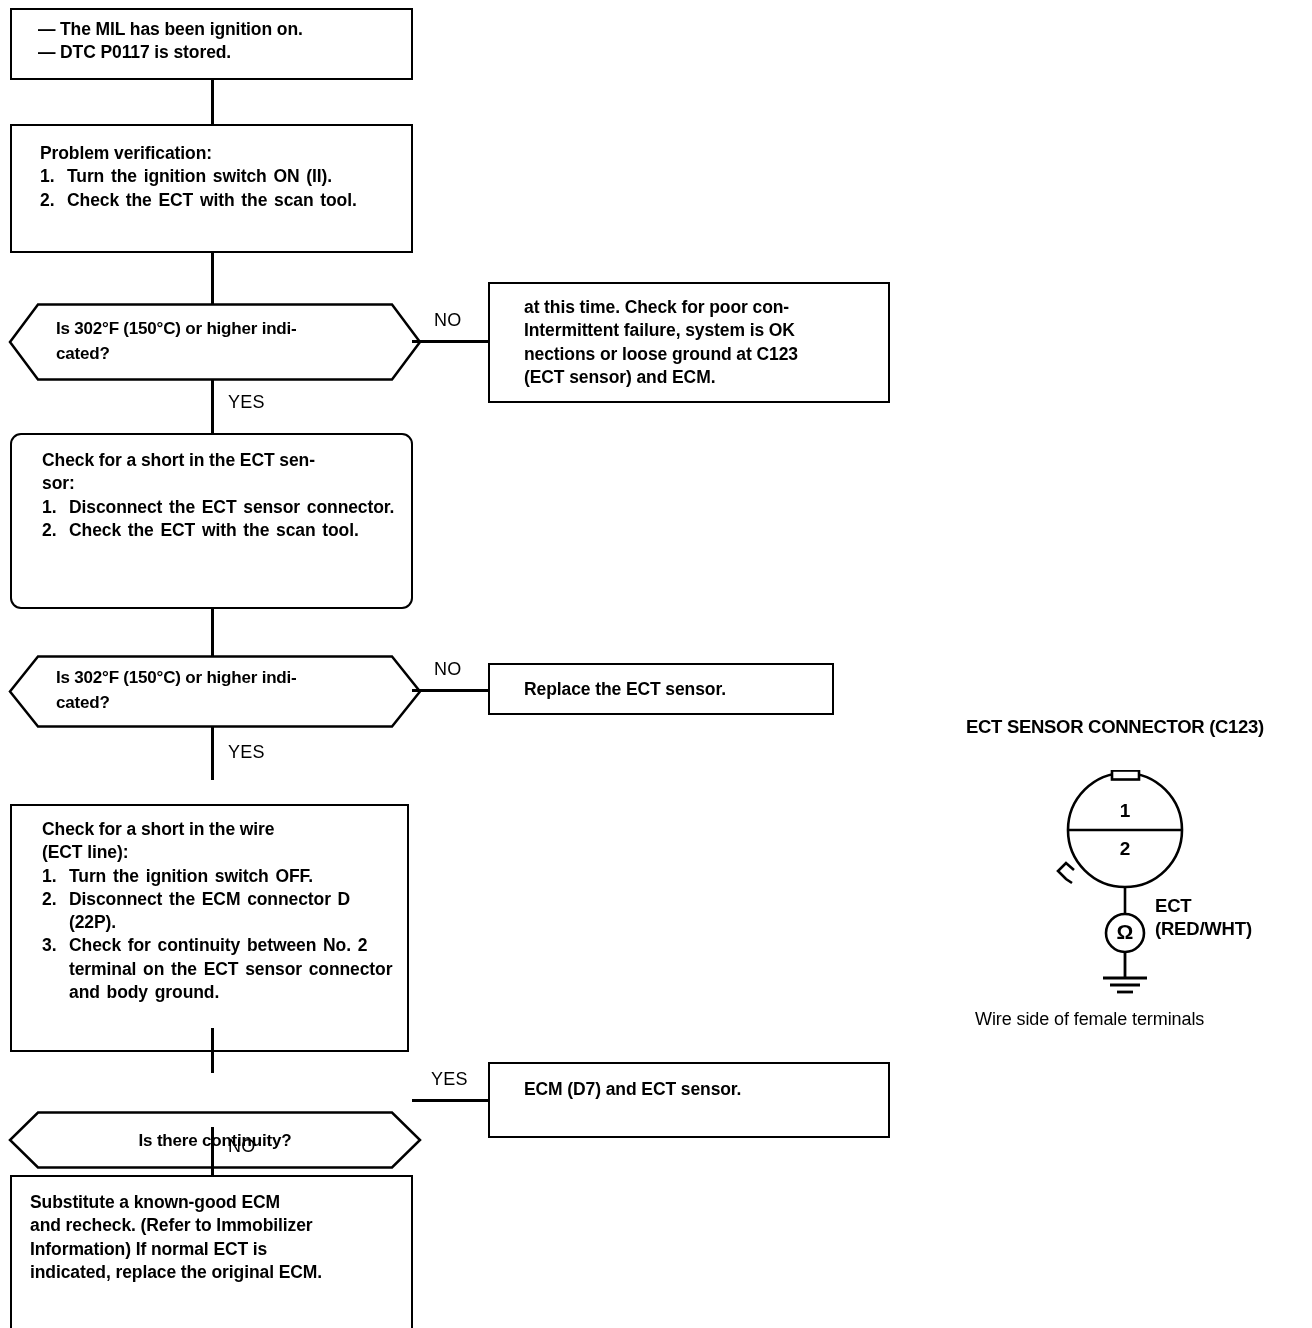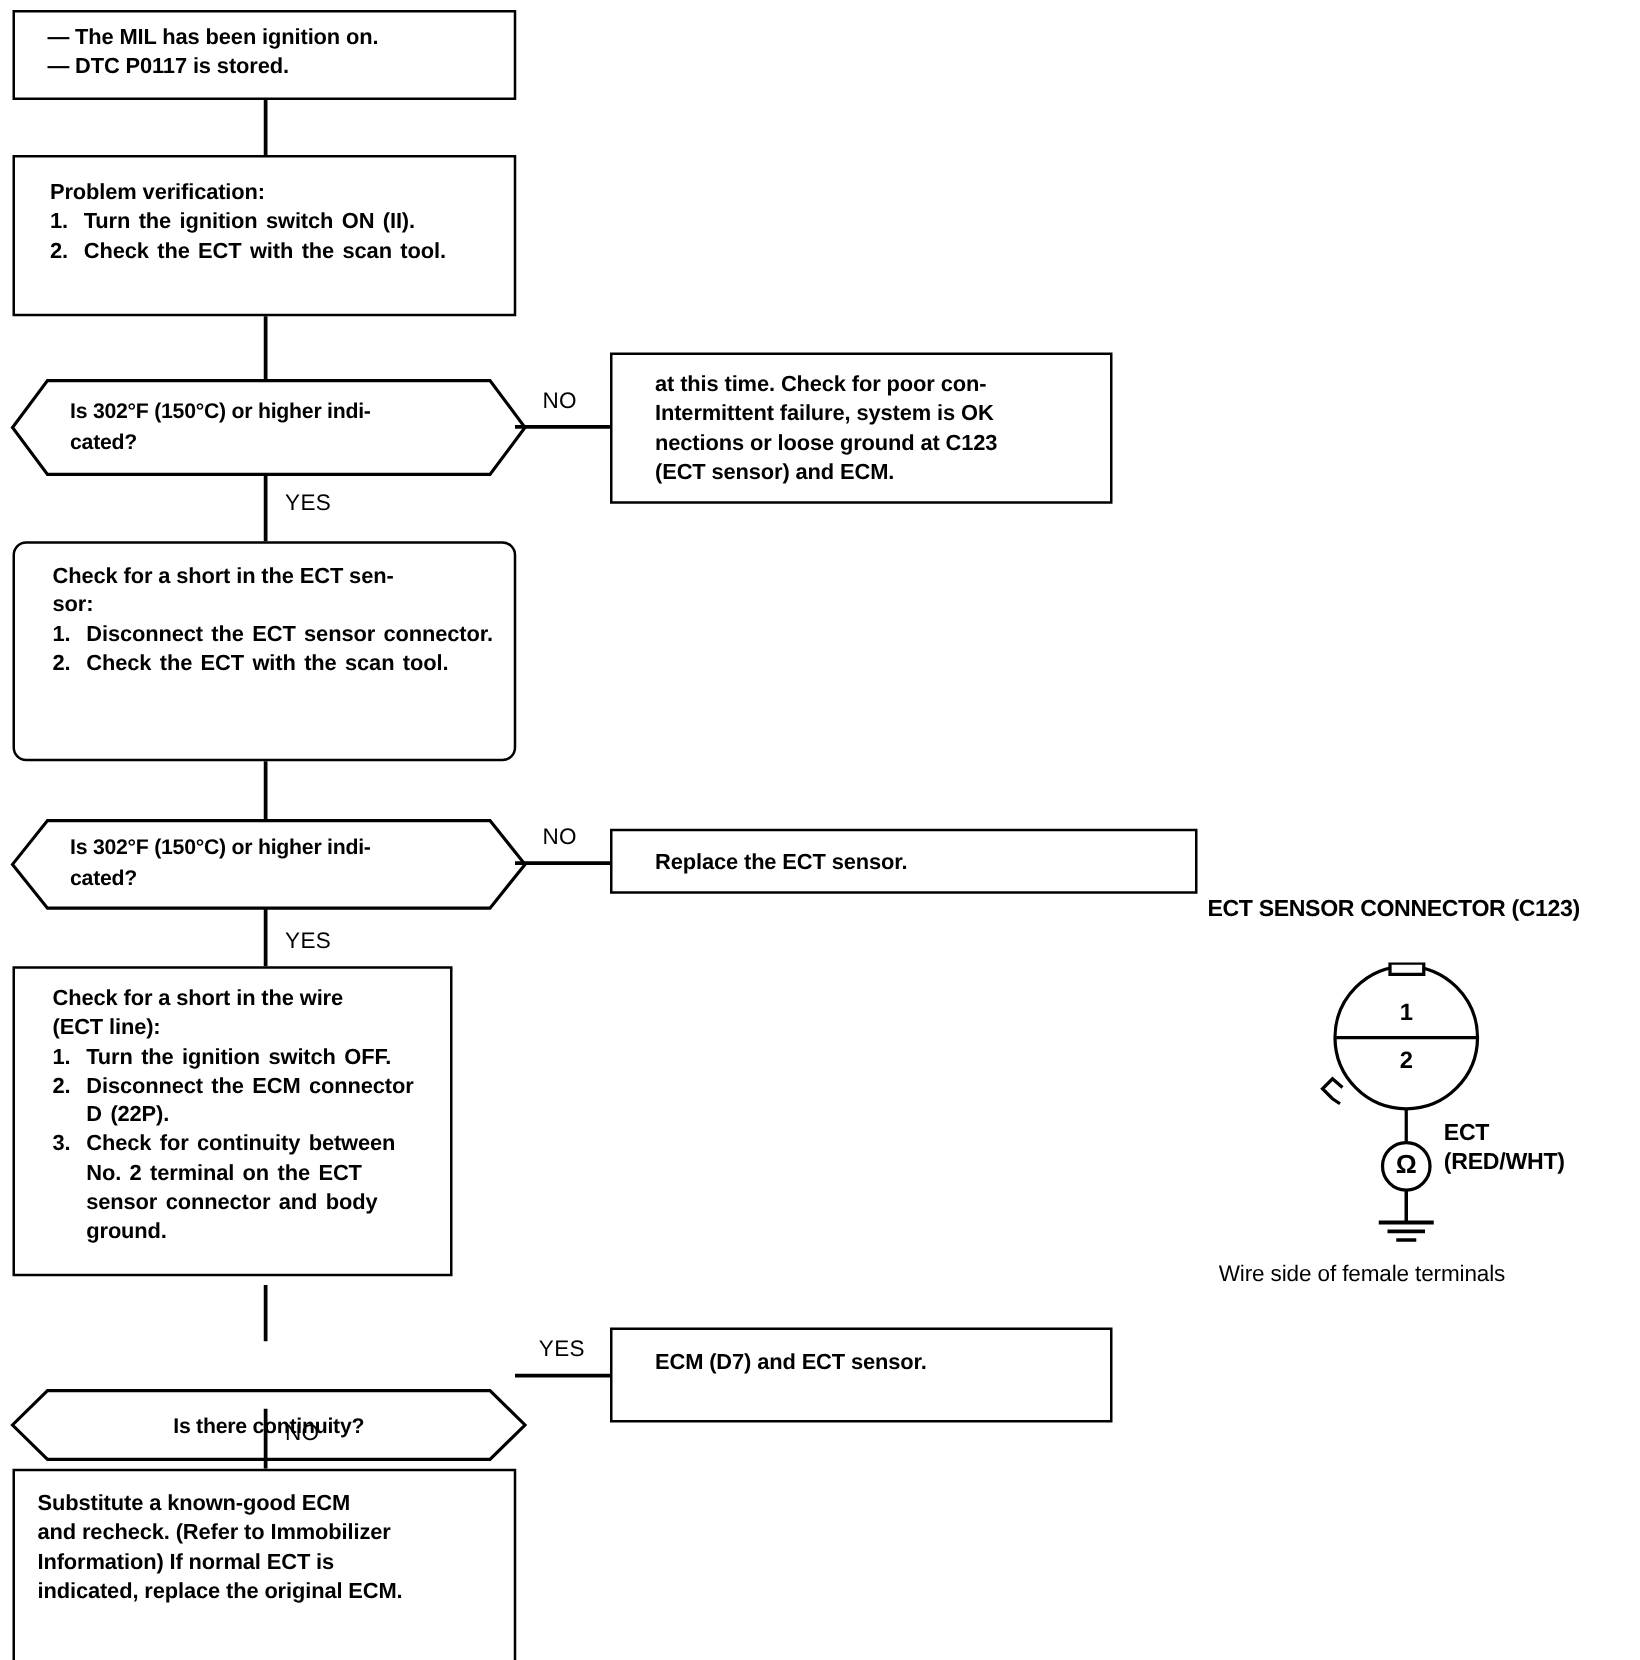--- a/index.html
+++ b/index.html
@@ -191,30 +191,30 @@
   </svg>
   <div class="hex-label" style="left:48px; top:11px;">
     <div>Is 302°F (150°C) or higher indi-</div>
     <div>cated?</div>
   </div>
 </div>
 
 <div class="hline" style="left:412px; top:689px; width:78px;"></div>
 <div class="branch-label" style="left:434px; top:659px;">NO</div>
 
-<div class="pbox" style="left:488px; top:663px; width:470px; height:52px;">
+<div class="pbox" style="left:488px; top:663px; width:346px; height:52px;">
   <div class="pbox-inner" style="padding:13px 0 0 34px;">
     <div>Replace the ECT sensor.</div>
   </div>
 </div>
 
 <div class="vline" style="left:211px; top:726px; height:54px;"></div>
 <div class="branch-label" style="left:228px; top:742px;">YES</div>
 
-<div class="pbox" style="left:10px; top:773px; width:352px; height:248px;">
+<div class="pbox" style="left:10px; top:804px; width:399px; height:248px;">
   <div class="pbox-inner" style="padding:12px 12px 0 30px;">
     <div class="headline">Check for a short in the wire</div>
     <div class="headline">(ECT line):</div>
     <div class="step">
       <span class="step-num">1.</span>
       <span class="step-txt">Turn the ignition switch OFF.</span>
     </div>
     <div class="step">
       <span class="step-num">2.</span>
       <span class="step-txt">Disconnect the ECM connector D (22P).</span>

